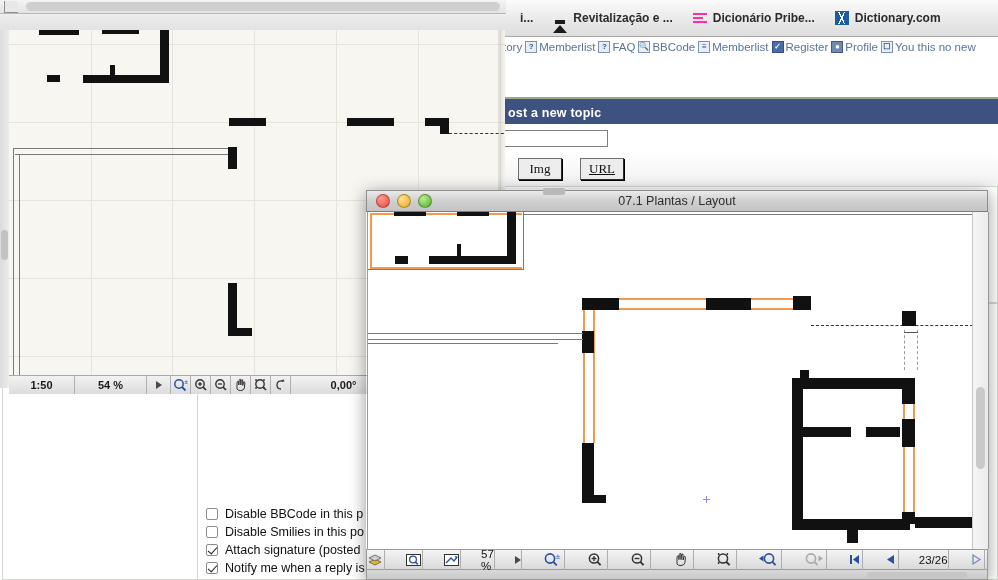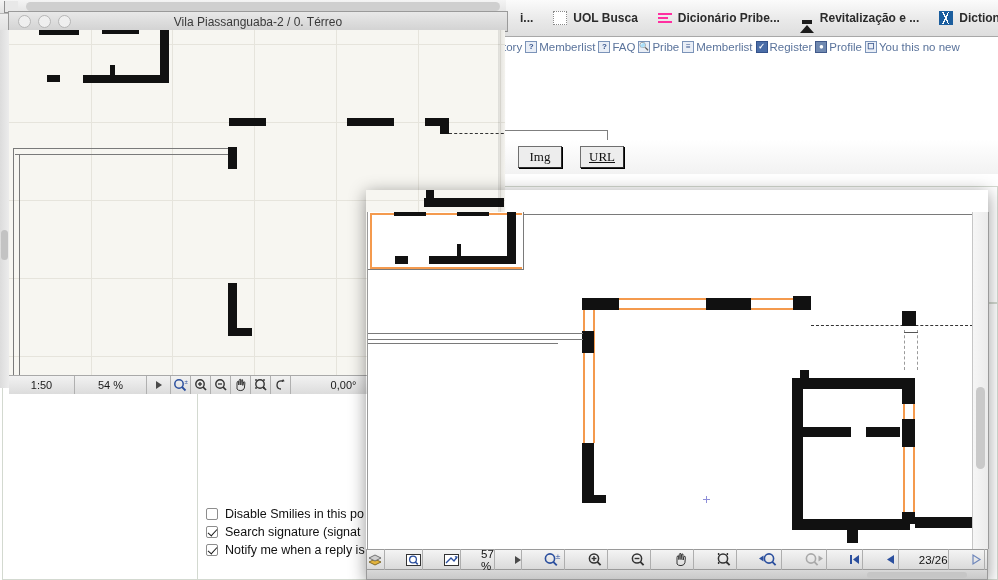--- a/index.html
+++ b/index.html
@@ -50,21 +50,21 @@
       background:#3d5280;border-top:2px solid #9aa88f;display:flex;align-items:center;}
   #post-header .ttl{color:#fff;font-weight:bold;font-size:12.5px;margin-left:8px;letter-spacing:.2px;}
 
   
   #subject-row{position:absolute;left:500px;top:124px;width:498px;height:28px;background:#fff;
       border-bottom:1px solid #c8c8c8;display:flex;align-items:center;}
   #subject-input{margin-left:4px;width:104px;height:17px;border:1px solid #7f7f7f;background:#fff;
       font-family:"Liberation Sans",sans-serif;font-size:11px;padding:0 2px;box-sizing:border-box;}
 
   
-  #bbcode-row{position:absolute;left:500px;top:140px;width:498px;height:34px;
+  #bbcode-row{position:absolute;left:500px;top:152px;width:498px;height:34px;
       background:linear-gradient(to bottom,#ffffff 0%,#f2f2f2 100%);display:flex;align-items:center;}
   .bbbtn{height:20px;min-width:42px;margin-left:18px;background:#ededed;
       border:1px solid #6f6f6f;border-right-color:#2b2b2b;border-bottom-color:#2b2b2b;
       box-shadow:1px 1px 0 #000;display:flex;align-items:center;justify-content:center;
       font-family:"Liberation Serif",serif;font-size:13px;color:#111;}
   .bbbtn.u{text-decoration:underline;}
 
   
   #forum-body{position:absolute;left:0;top:186px;width:998px;height:394px;background:#ffffff;}
   .fcell{position:absolute;background:#fff;border:1px solid #d3d9d0;box-sizing:border-box;}
@@ -99,21 +99,21 @@
   #cad-back-left-rail{position:absolute;left:0;top:30px;width:9px;height:358px;
       background:linear-gradient(to right,#dcdcdc,#ececec);border-right:1px solid #b5b5b5;}
   #cad-back-rail-thumb{position:absolute;left:1px;top:200px;width:7px;height:30px;background:#c3c3c3;border-radius:4px;}
   #cad-back-right-shadow{position:absolute;left:498px;top:30px;width:8px;height:345px;
       background:linear-gradient(to right,rgba(0,0,0,.10),rgba(0,0,0,0));}
 
   #cad-back-status{position:absolute;left:9px;top:375px;width:497px;height:18px;
       background:linear-gradient(to bottom,#f2f2f2,#dcdcdc);border-top:1px solid #a9a9a9;
       display:flex;align-items:center;font-size:11px;color:#1a1a1a;}
   .sb-seg{height:18px;display:flex;align-items:center;justify-content:center;
-      border-right:1px solid #b0b0b0;box-sizing:border-box;}
+      border-right:1px solid #b0b0b0;box-sizing:border-box;font-weight:bold;}
   .sb-ico{width:20px;}
   .sb-ico svg{display:block;}
 
   
   #cad-front{position:absolute;left:366px;top:190px;width:622px;height:390px;
       box-shadow:0 3px 16px rgba(0,0,0,.42);}
   #cad-front-title{position:absolute;left:0;top:0;width:622px;height:22px;
       background:linear-gradient(to bottom,#eaeaea 0%,#cfcfcf 52%,#c4c4c4 100%);
       border:1px solid #8f8f8f;border-bottom-color:#7d7d7d;box-sizing:border-box;
       display:flex;align-items:center;}
@@ -162,54 +162,50 @@
 </head>
 <body>
 
 <div id="browser-layer">
 
   <div id="bookmarks-bar">
     <div class="bm" style="margin-left:510px">
       <span>i...</span>
     </div>
     <div class="bm">
-      <span class="bm-ico ico-dotted"></span>
-      <span>UOL Busca</span>
-    </div>
-    <div class="bm">
-      <span class="bm-ico ico-pink"></span>
-      <span>Dicionário Pribe...</span>
-    </div>
-    <div class="bm">
       <span class="bm-ico">
         <span class="ico-house"></span><span class="ico-house-base"></span>
       </span>
       <span>Revitalização e ...</span>
     </div>
     <div class="bm">
+      <span class="bm-ico ico-pink"></span>
+      <span>Dicionário Pribe...</span>
+    </div>
+    <div class="bm">
       <span class="bm-ico ico-dict"></span>
       <span>Dictionary.com</span>
     </div>
   </div>
 
   <div id="forum-nav">
     <span class="navitem">
       <span>tory</span>
     </span>
     <span class="navitem">
       <span class="navico">?</span>
       <span>Memberlist</span>
     </span>
     <span class="navitem">
       <span class="navico">?</span>
       <span>FAQ</span>
     </span>
     <span class="navitem">
       <span class="navico">🔍</span>
-      <span>Pribe</span>
+      <span>BBCode</span>
     </span>
     <span class="navitem">
       <span class="navico">≡</span>
       <span>Memberlist</span>
     </span>
     <span class="navitem">
       <span class="navico blue">✓</span>
       <span>Register</span>
     </span>
     <span class="navitem">
@@ -217,68 +213,67 @@
       <span>Profile</span>
     </span>
     <span class="navitem">
       <span class="navico">☐</span>
       <span>You this no new</span>
     </span>
   </div>
 
   <div id="forum-white-gap"></div>
 
+  <div id="post-header">
+    <span class="ttl">ost a new topic</span>
+  </div>
 
   <div id="subject-row">
     <input id="subject-input" type="text" placeholder="" style="">
   </div>
 
   <div id="bbcode-row">
     <div class="bbbtn">Img</div>
     <div class="bbbtn u">URL</div>
   </div>
 
   <div id="forum-body">
     <div class="fcell" style="left:2px;top:0px;width:196px;height:117px;"></div>
     <div class="fcell" style="left:197px;top:0px;width:801px;height:117px;"></div>
     <div class="fcell" style="left:2px;top:117px;width:196px;height:277px;"></div>
     <div class="fcell" style="left:197px;top:117px;width:801px;height:277px;"></div>
   </div>
 
   <div id="post-options">
     <div class="optrow">
       <span class="cbx"></span>
+      <span>Disable BBCode in this p</span>
+    </div>
+    <div class="optrow">
+      <span class="cbx"></span>
       <span>Disable Smilies in this po</span>
     </div>
     <div class="optrow">
       <span class="cbx on"></span>
-      <span>Search signature (signat</span>
+      <span>Attach signature (posted</span>
     </div>
     <div class="optrow">
       <span class="cbx on"></span>
       <span>Notify me when a reply is posted</span>
     </div>
   </div>
 </div>
 
 <div id="cad-back">
 
   <div id="cad-back-scrollbar-top">
     <div class="leftglyph"></div>
     <div class="track"></div>
   </div>
 
-  <div id="cad-back-title">
-    <span class="t">Vila Piassanguaba-2 / 0. Térreo</span>
-    <span class="lights">
-      <i></i>
-      <i></i>
-      <i></i>
-    </span>
-  </div>
 
   <div id="cad-back-left-rail">
     <div id="cad-back-rail-thumb"></div>
   </div>
 
   <div id="cad-back-canvas">
 
     <div class="grid-v" style="left:82px"></div>
     <div class="grid-v" style="left:163px"></div>
     <div class="grid-v" style="left:245px"></div>
@@ -371,20 +366,29 @@
           <path d="M2 6 L6 3 L6 9 Z" fill="#2b4f9e"></path>
           <circle cx="11" cy="6" r="4.2" fill="none" stroke="#2b4f9e" stroke-width="1.5"></circle>
           <line x1="14" y1="9" x2="17" y2="12" stroke="#2b4f9e" stroke-width="1.8"></line>
         </svg>
     </div>
   </div>
 </div>
 
 <div id="cad-front">
 
+  <div id="cad-front-title">
+    <div class="tabnub"></div>
+    <span class="lights">
+      <i class="l-red"></i>
+      <i class="l-yel"></i>
+      <i class="l-grn"></i>
+    </span>
+    <span class="t">07.1 Plantas / Layout</span>
+  </div>
 
   <div id="cad-front-canvas">
 
     <div class="orange" style="left:2px;top:1px;width:152px;height:2px;"></div>
     <div class="orange" style="left:2px;top:1px;width:2px;height:56px;"></div>
     <div class="orange" style="left:2px;top:55px;width:152px;height:2px;"></div>
     <div class="wall" style="left:26px;top:-1px;width:32px;height:5px;"></div>
     <div class="wall" style="left:89px;top:-1px;width:32px;height:5px;"></div>
     <div class="wall" style="left:139px;top:0px;width:9px;height:52px;"></div>
     <div class="wall" style="left:27px;top:44px;width:13px;height:8px;"></div>

